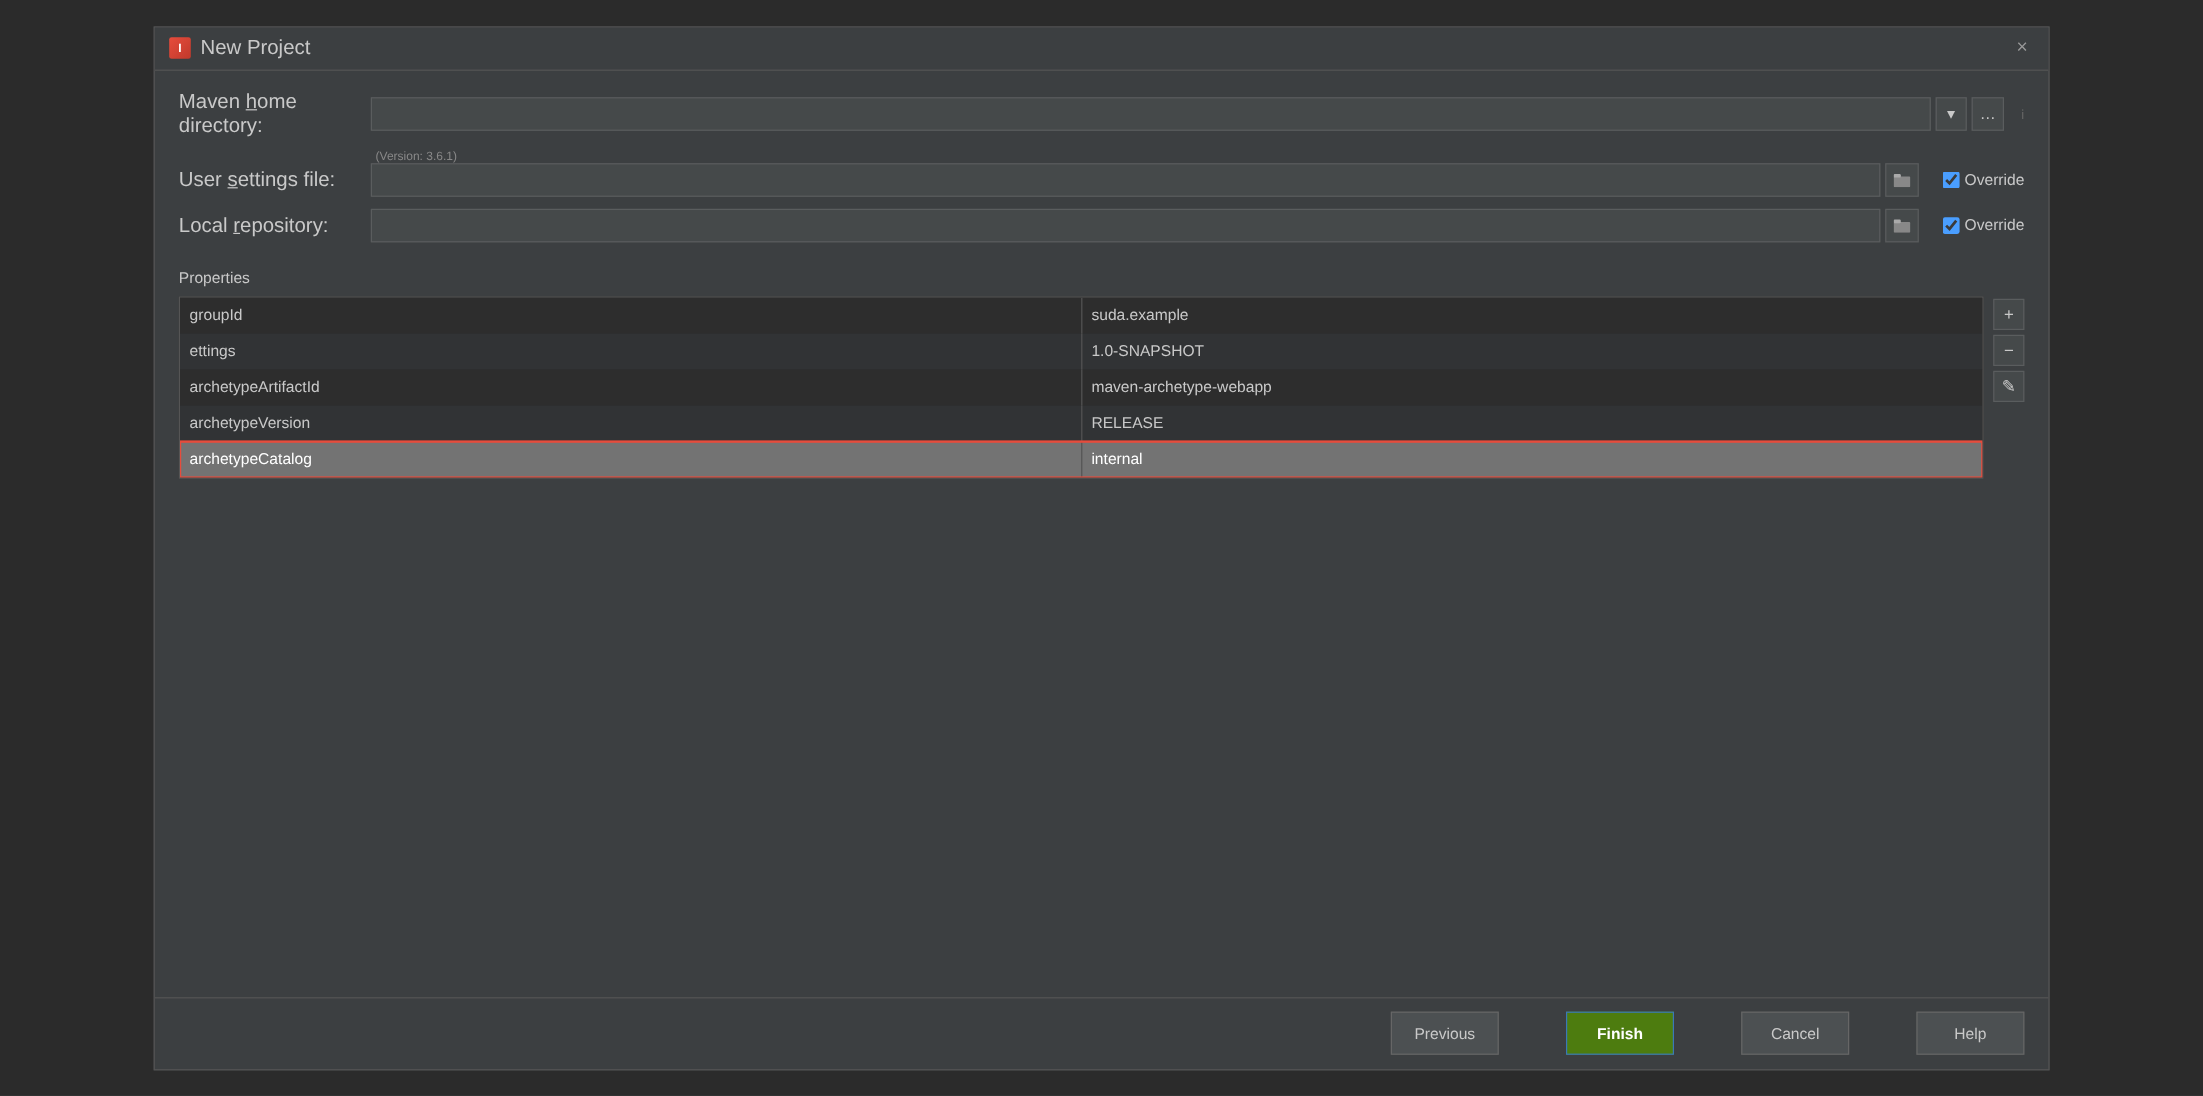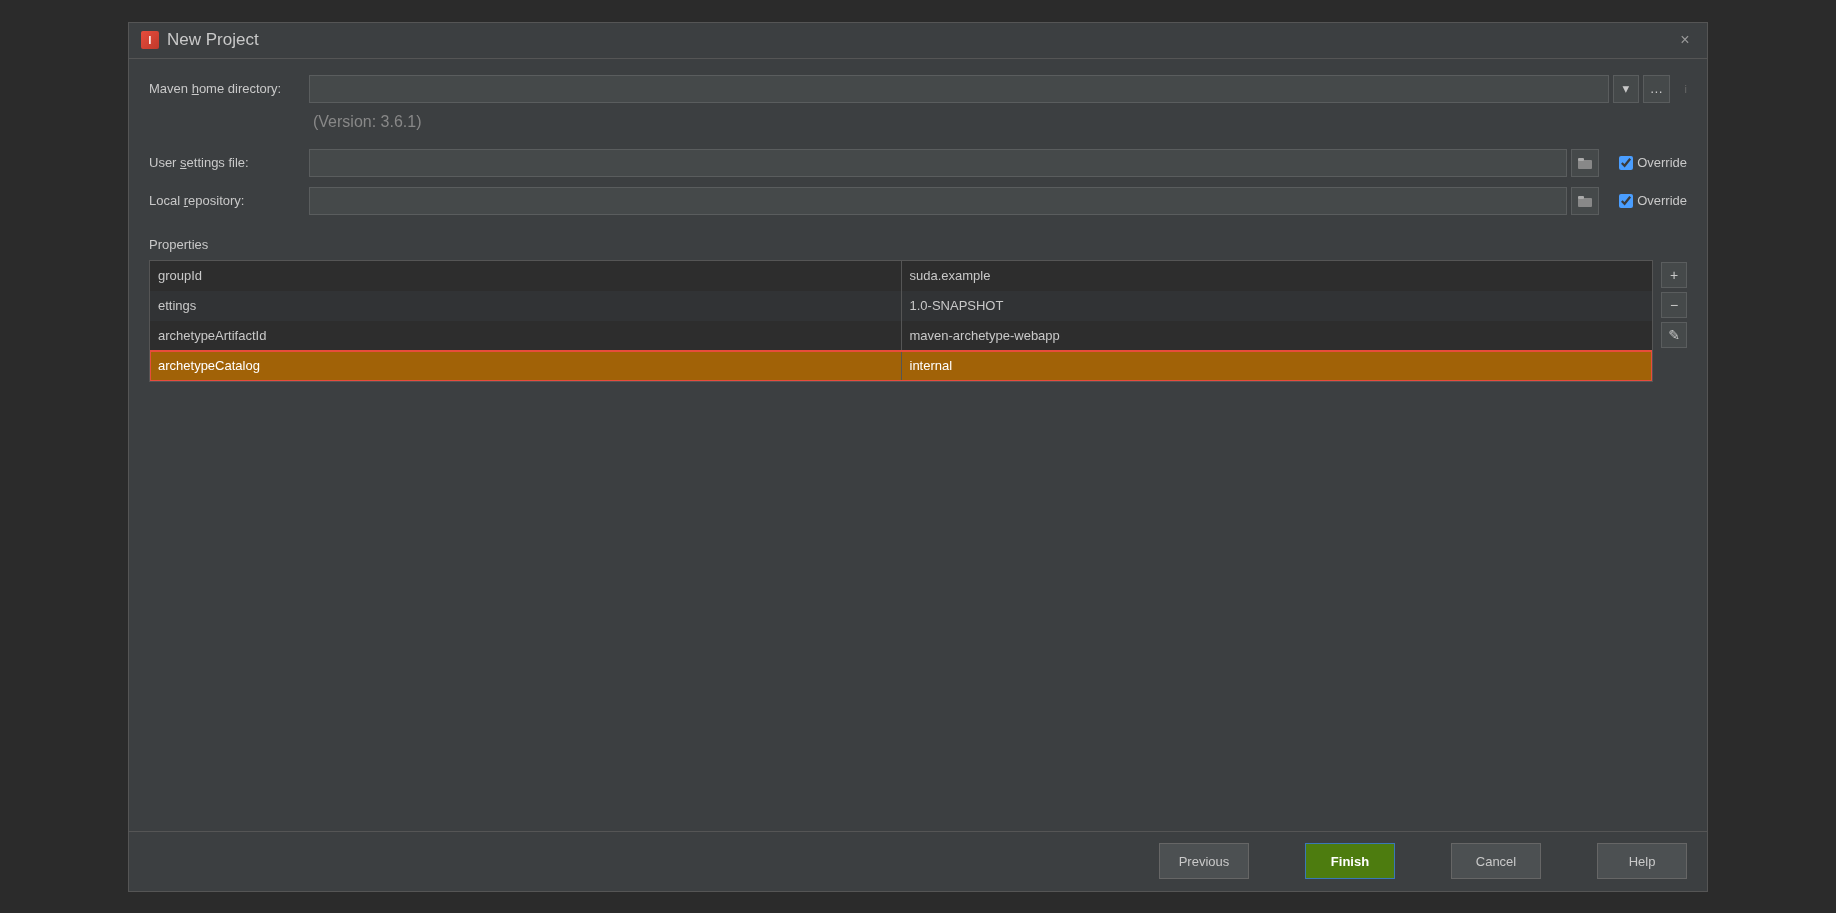--- a/index.html
+++ b/index.html
@@ -70,21 +70,21 @@
       overflow: hidden;
     }
     .form-row {
       display: flex;
       align-items: center;
       margin-bottom: 10px;
     }
     .form-label {
       width: 160px;
       color: #c9c9c9;
-      font-size: 13px;
+      font-size: 17px;
       flex-shrink: 0;
     }
     .form-label span {
       text-decoration: underline;
     }
     .form-input-area {
       flex: 1;
       display: flex;
       align-items: center;
       gap: 4px;
@@ -145,23 +145,23 @@
       height: 14px;
       accent-color: #4a9eff;
       cursor: pointer;
     }
     .override-label {
       color: #c9c9c9;
       font-size: 13px;
     }
     .version-text {
       color: #888;
-      font-size: 16px;
+      font-size: 10px;
       margin-left: 4px;
-      margin-bottom: 18px;
+      margin-bottom: 0;
       padding-left: 160px;
     }
     .section-title {
       color: #c9c9c9;
       font-size: 13px;
       margin-bottom: 8px;
       margin-top: 4px;
     }
     .properties-table {
       width: 100%;
@@ -170,21 +170,21 @@
     .properties-table tr {
       height: 30px;
     }
     .properties-table tr:nth-child(odd) {
       background: #2d2d2d;
     }
     .properties-table tr:nth-child(even) {
       background: #313335;
     }
     .properties-table tr.selected {
-      background: #a16207;
+      background: #737373;
       outline: 2px solid #e74c3c;
       outline-offset: -2px;
     }
     .properties-table td {
       padding: 4px 8px;
       color: #c9c9c9;
       font-size: 13px;
       border: none;
     }
     .properties-table td:first-child {
@@ -341,20 +341,24 @@
                   <td>suda.example</td>
                 </tr>
                 <tr>
                   <td>ettings</td>
                   <td>1.0-SNAPSHOT</td>
                 </tr>
                 <tr>
                   <td>archetypeArtifactId</td>
                   <td>maven-archetype-webapp</td>
                 </tr>
+                <tr>
+                  <td>archetypeVersion</td>
+                  <td>RELEASE</td>
+                </tr>
                 <tr class="selected" style="outline: rgb(231, 76, 60) solid 2px; outline-offset: -1px;">
                   <td style="color: rgb(255, 255, 255);">archetypeCatalog</td>
                   <td style="color: rgb(255, 255, 255);">internal</td>
                 </tr>
               </tbody>
           </table>
         </div>
         <div class="props-side-buttons">
           <button class="side-btn">+</button>
           <button class="side-btn">−</button>

